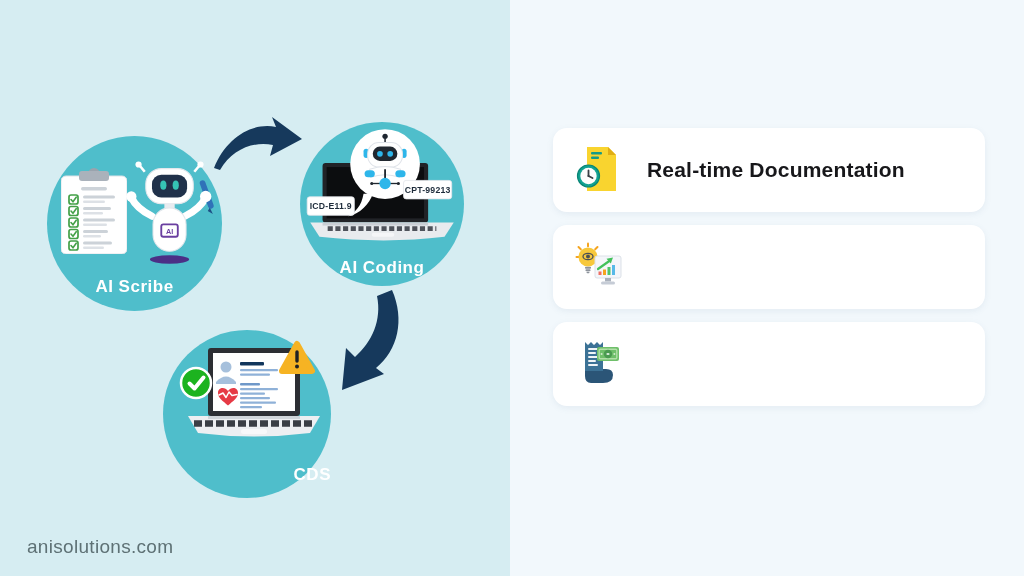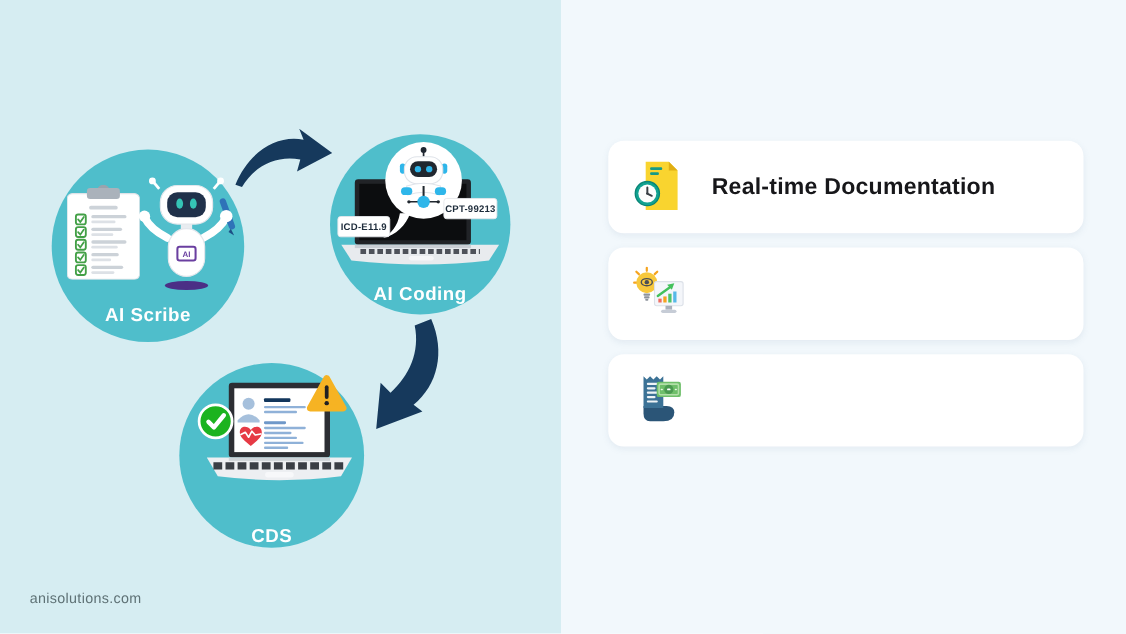--- a/index.html
+++ b/index.html
@@ -6,23 +6,23 @@
   body{width:1024px;height:576px;font-family:"Liberation Sans",sans-serif;}
   .canvas{position:relative;width:1024px;height:576px;overflow:hidden;background:#f2f8fc;}
   .left-panel{position:absolute;left:0;top:0;width:510px;height:576px;background:#d6edf2;}
   .node-circle{position:absolute;border-radius:50%;background:#4fbecb;}
   #node-scribe{left:47px;top:136px;width:175px;height:175px;}
   #node-coder{left:300px;top:122px;width:164px;height:164px;}
   #node-cds{left:163px;top:330px;width:168px;height:168px;}
   .node-label{position:absolute;left:0;right:0;text-align:center;color:#ffffff;font-weight:700;font-size:17px;letter-spacing:.5px;}
   #node-scribe .node-label{bottom:14px;}
   #node-coder .node-label{bottom:8px;}
-  #node-cds .node-label{bottom:0;}
+  #node-cds .node-label{bottom:13px;text-align:right;}
   .abs{position:absolute;}
-  .site-url{position:absolute;left:27px;top:536px;font-size:13px;color:#5e7175;letter-spacing:.3px;}
+  .site-url{position:absolute;left:27px;top:536px;font-size:19px;color:#5e7175;letter-spacing:.3px;}
   .benefits{position:absolute;left:553px;top:128px;width:432px;}
   .card{height:84px;margin-bottom:13px;background:#ffffff;border-radius:14px;display:flex;align-items:center;box-shadow:0 2px 6px rgba(120,150,170,.12);}
   .card-icon{width:50px;height:50px;margin:0 22px 0 22px;flex:0 0 auto;}
   .card-label{font-size:21px;font-weight:700;color:#17171a;letter-spacing:.2px;white-space:nowrap;}
   svg{display:block;}
   .tag-text{font-size:8.5px;font-weight:700;fill:#1d2b3a;letter-spacing:.2px;}
 </style>
 </head>
 <body>
 

